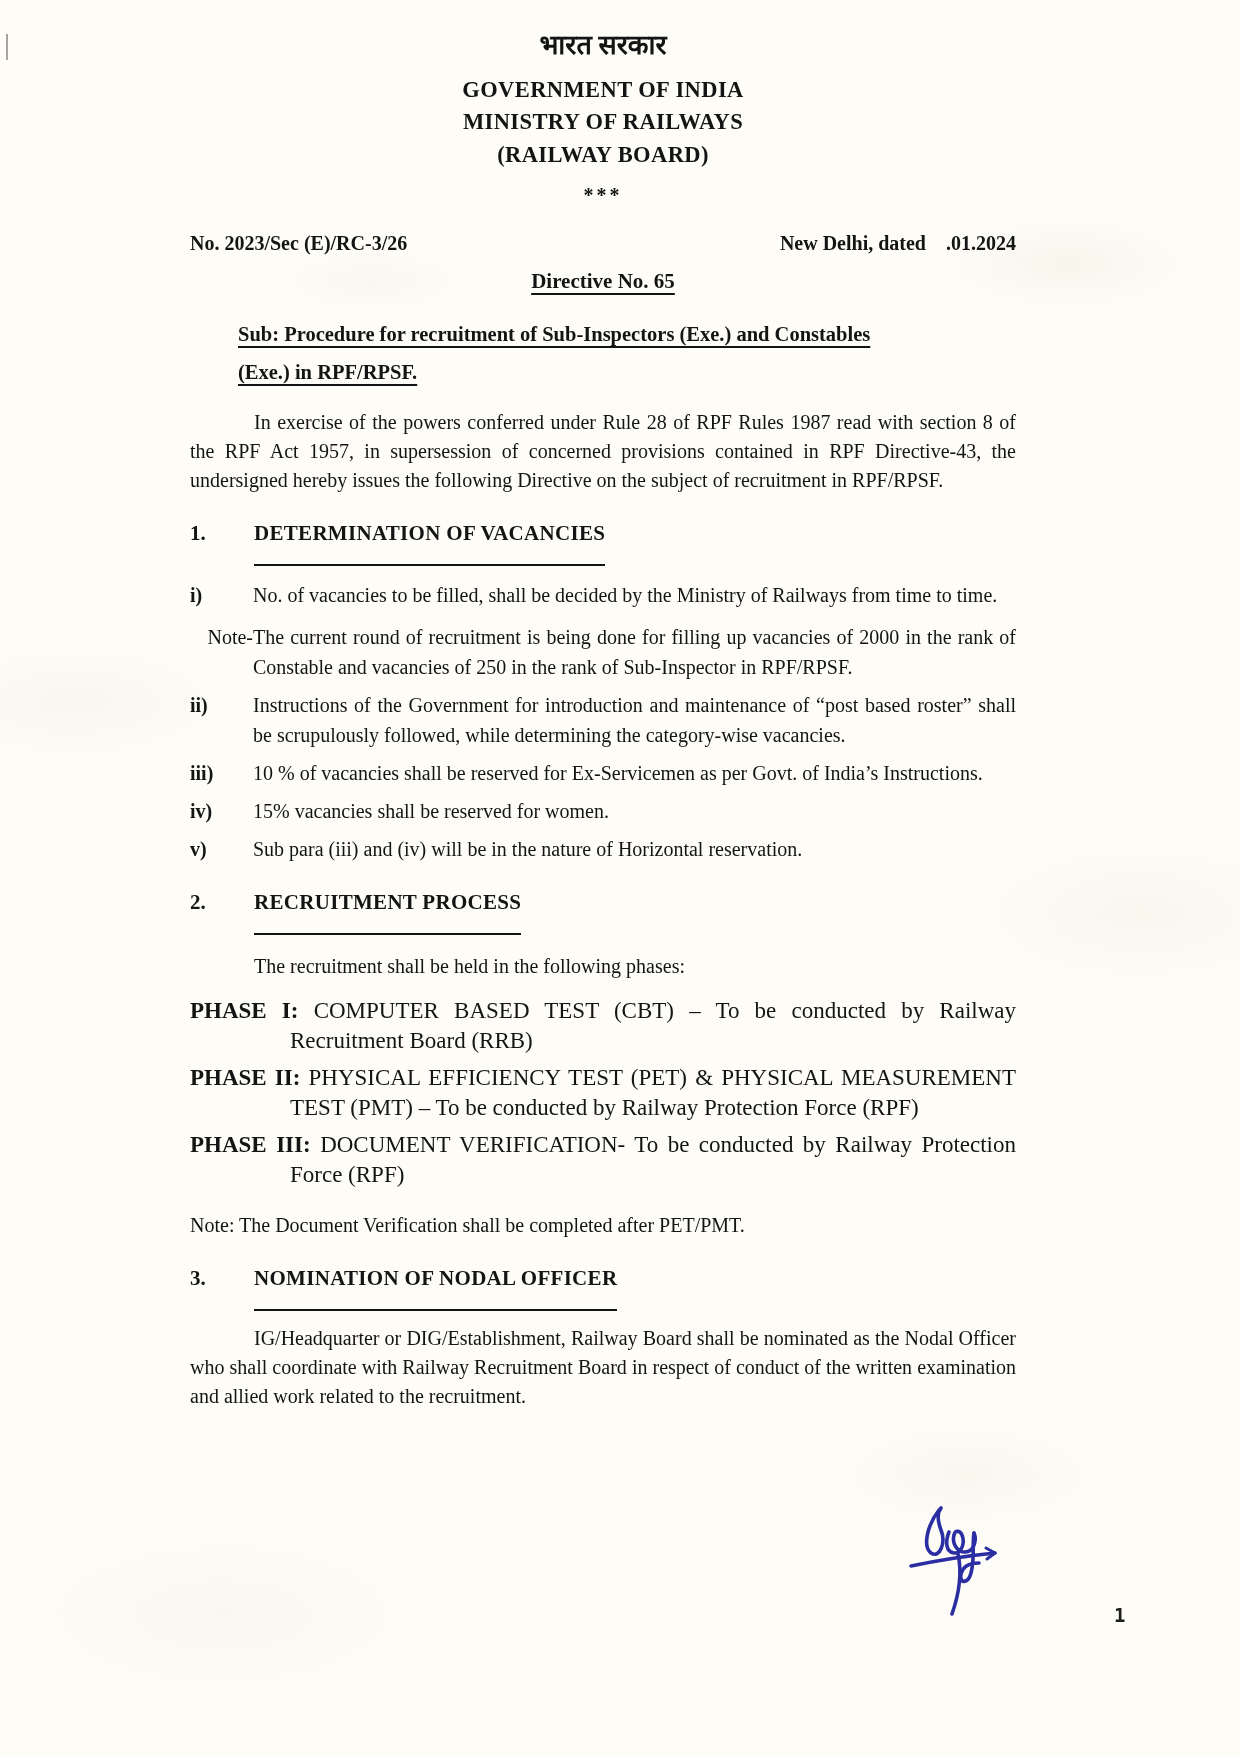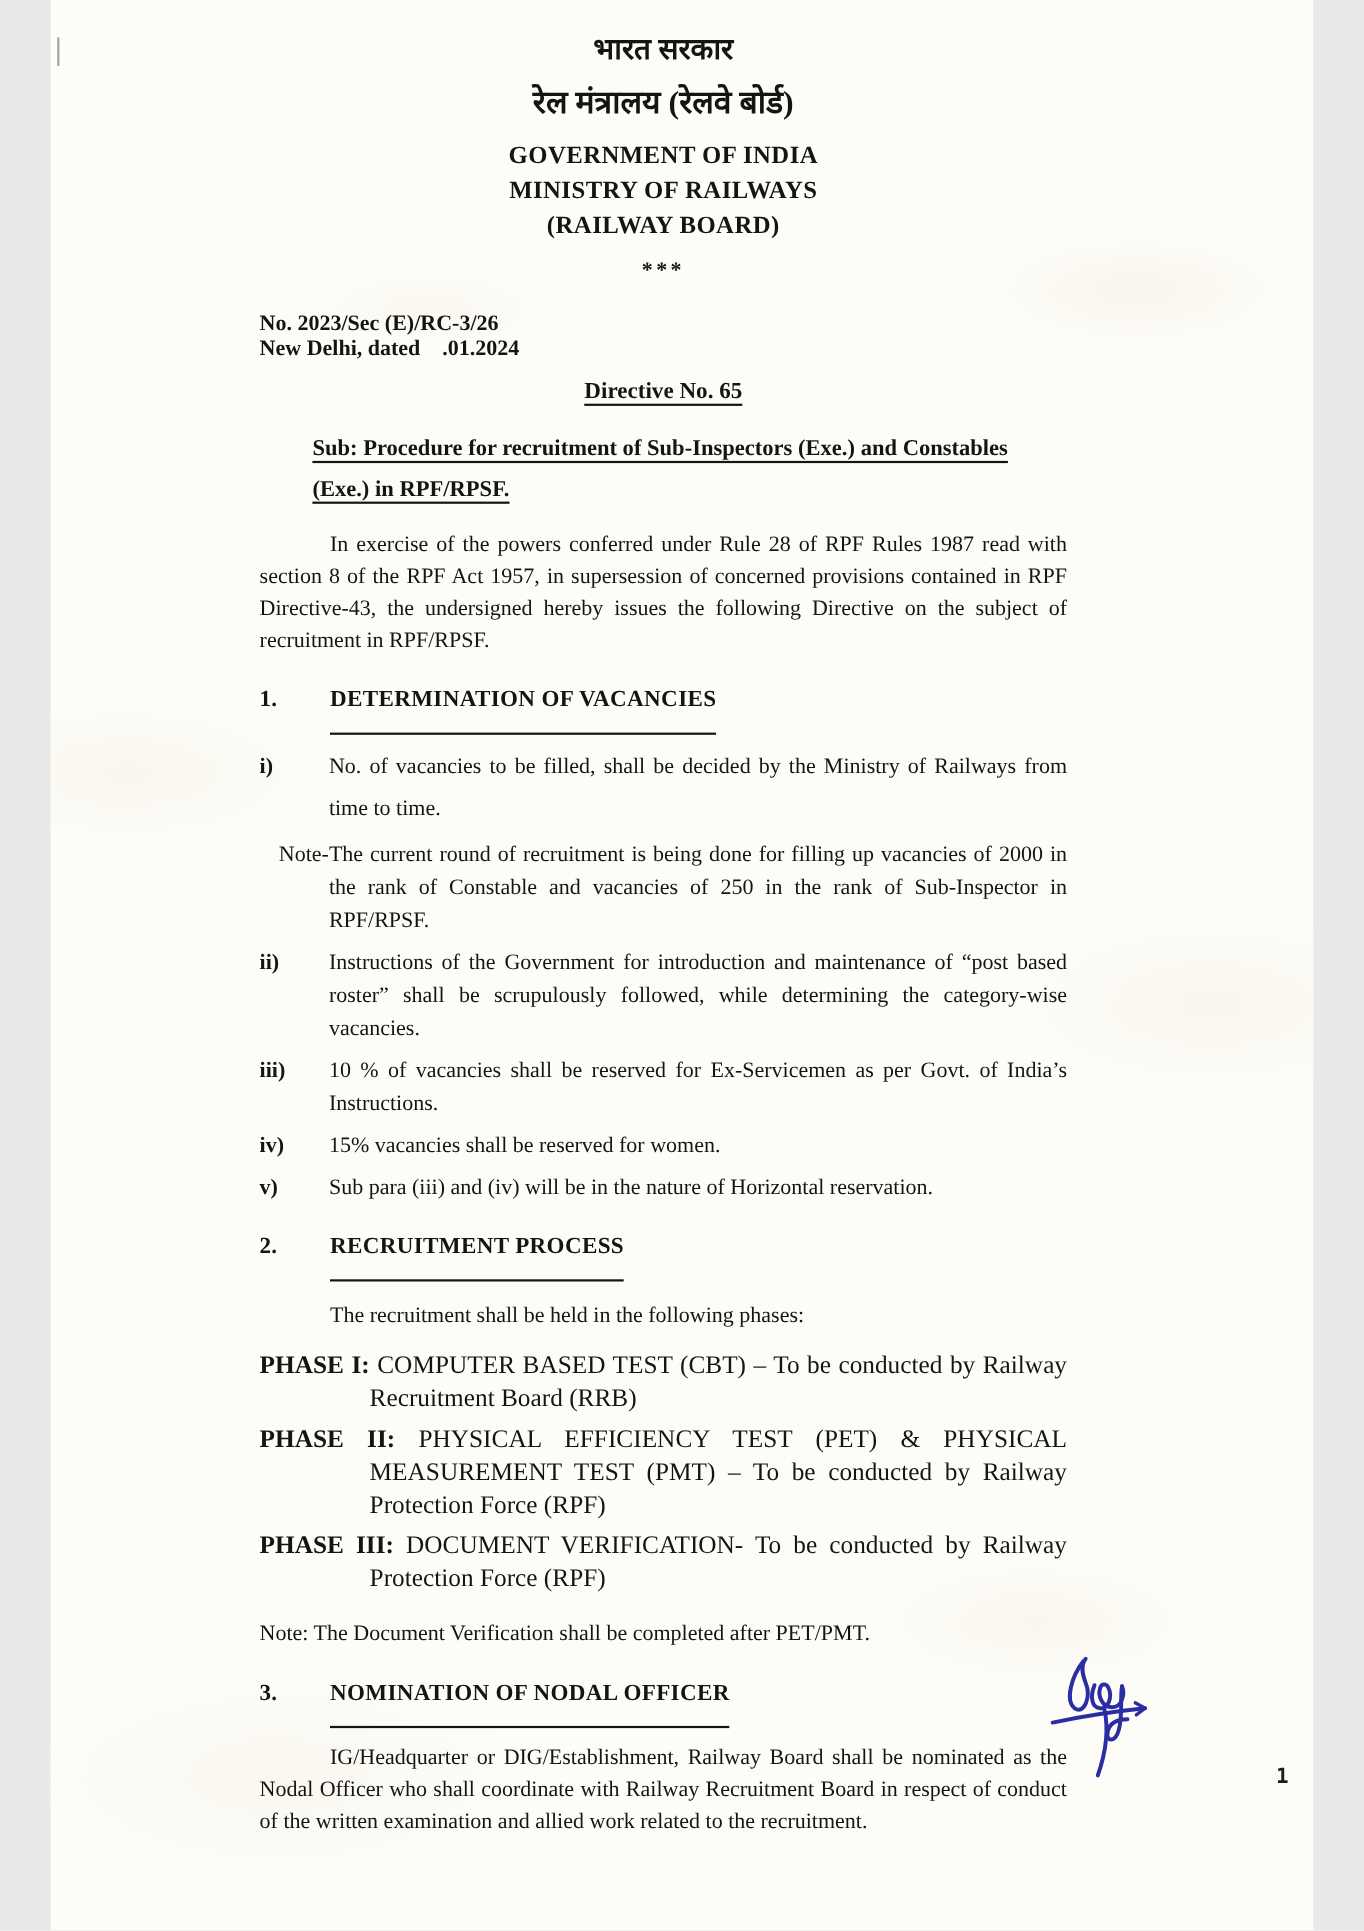--- a/index.html
+++ b/index.html
@@ -1,20 +1,20 @@
 <!DOCTYPE html>
 <html><head>
 <meta charset="utf-8">
 <style>
   * { margin: 0; padding: 0; box-sizing: border-box; }
   html, body { background: #e8e8e8; }
 
   .page {
     position: relative;
-    width: 1148px;
+    width: 1240px;
     height: 1755px;
     margin: 0 auto;
     overflow: hidden;
     color: #141414;
     font-family: "Liberation Serif", "DejaVu Serif", serif;
     background-color: #fdfcf7;
     background-image:
       radial-gradient(ellipse 190px 70px at 86% 15%, rgba(206,182,140,0.10), transparent 70%),
       radial-gradient(ellipse 240px 90px at 6% 40%, rgba(200,178,138,0.08), transparent 70%),
       radial-gradient(ellipse 260px 110px at 92% 52%, rgba(206,186,148,0.09), transparent 70%),
@@ -31,21 +31,21 @@
   .hindi-2 { font-size: 29px; font-weight: 700; line-height: 1.3; margin-top: 13px; }
   .eng-line { font-size: 22.5px; font-weight: 700; line-height: 1.3; letter-spacing: 0.4px; }
   .eng-1 { margin-top: 12px; }
   .eng-2 { margin-top: 3px; }
   .eng-3 { margin-top: 3px; }
   .stars { margin-top: 15px; font-size: 20px; font-weight: 700; letter-spacing: 3px; }
 
   
   .ref-row {
     display: flex; justify-content: space-between; align-items: baseline;
-    margin-top: 25px; font-size: 20px; font-weight: 700; flex-direction: column;
+    margin-top: 25px; font-size: 20px; font-weight: 700;
   }
   .ref-right { white-space: pre-wrap; }
 
   .directive-title {
     margin-top: 14px; text-align: center;
     font-size: 21px; font-weight: 700;
     text-decoration: underline; text-decoration-thickness: 2px; text-underline-offset: 5px;
   }
 
   
@@ -101,21 +101,20 @@
 </head>
 <body>
 
 <div class="page">
   <div class="edge-mark"></div>
 
   <div class="content">
 
     <div class="letterhead">
       <div class="hindi-1">भारत सरकार</div>
-      <div class="hindi-2">रेल मंत्रालय (रेलवे बोर्ड)</div>
       <div class="eng-line eng-1">GOVERNMENT OF INDIA</div>
       <div class="eng-line eng-2">MINISTRY OF RAILWAYS</div>
       <div class="eng-line eng-3">(RAILWAY BOARD)</div>
       <div class="stars">***</div>
     </div>
 
     <div class="ref-row">
       <span class="ref-left">No. 2023/Sec (E)/RC-3/26</span>
       <span class="ref-right">New Delhi, dated    .01.2024</span>
     </div>

